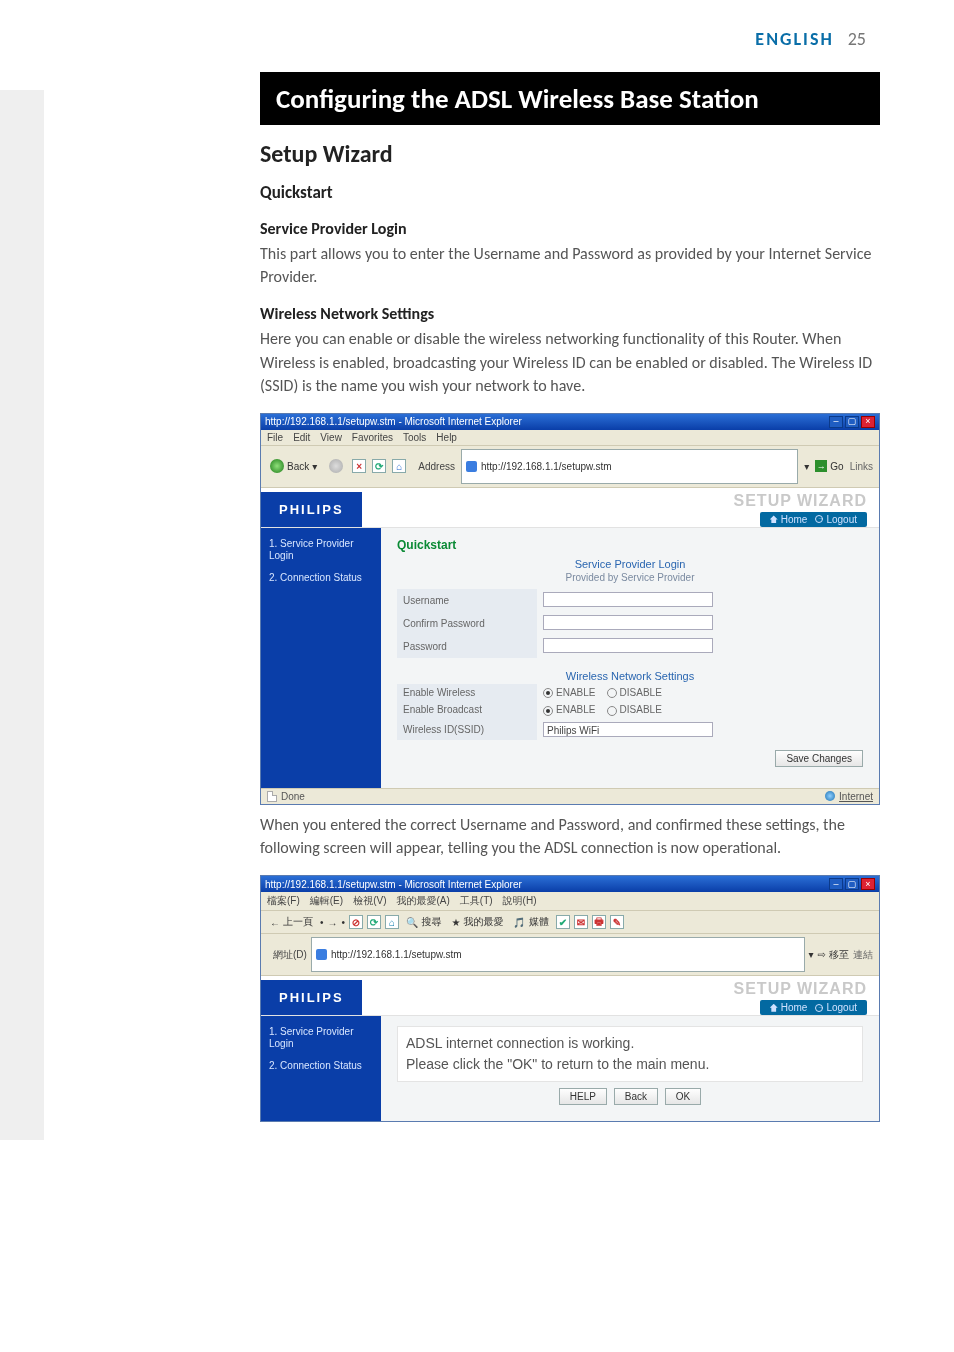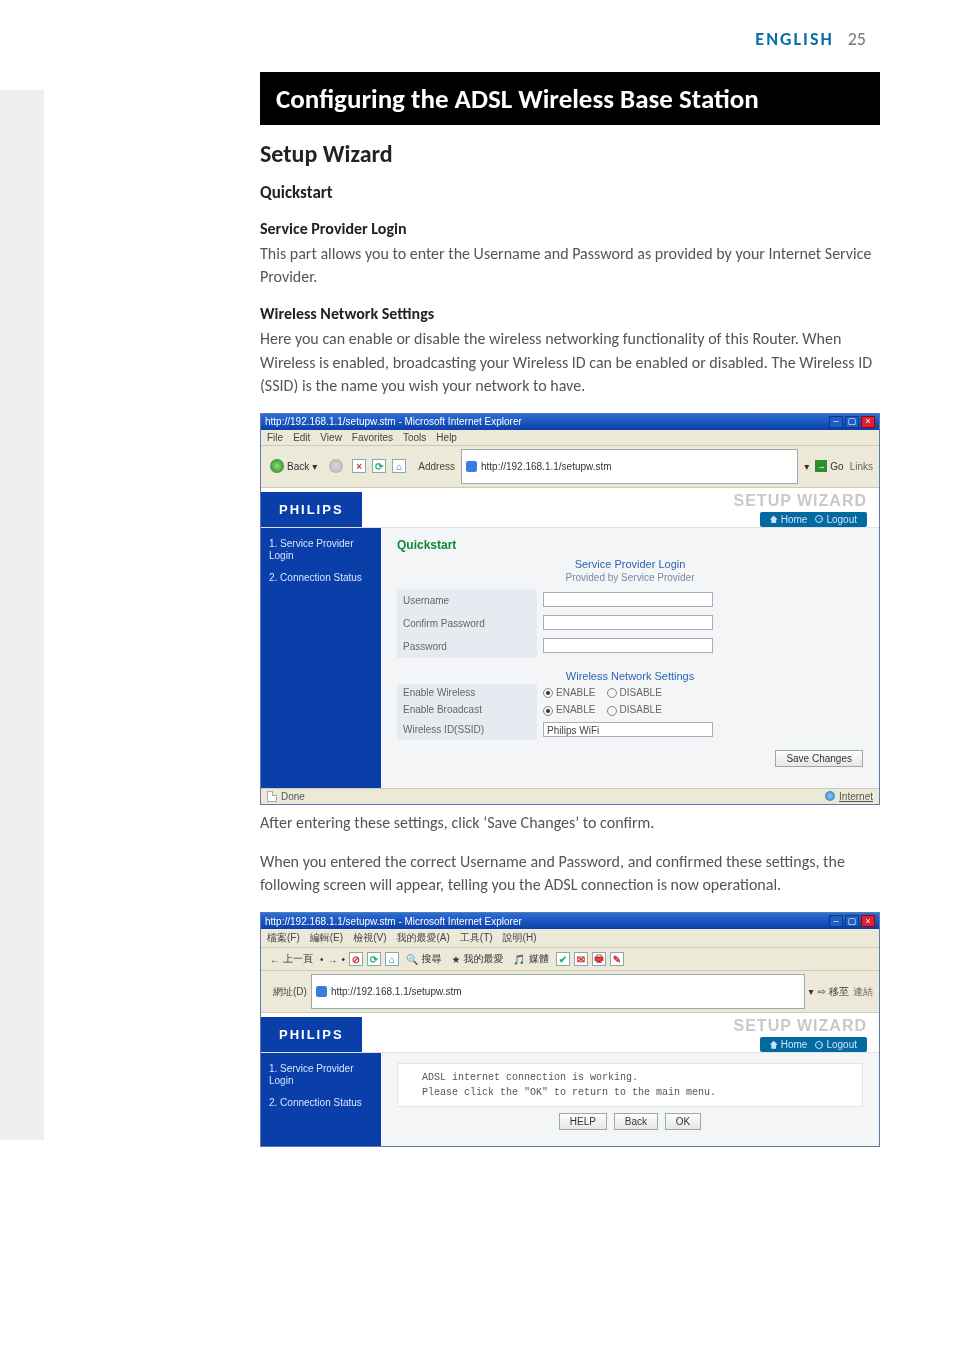--- a/index.html
+++ b/index.html
@@ -63,21 +63,21 @@
   .statusbar { background:#ece9d8; border-top:1px solid #cfcab3; display:flex; align-items:center; padding:2px 6px; font-size:10px; color:#555; }
   .statusbar .done { display:flex; align-items:center; gap:4px; }
   .statusbar .zone { margin-left:auto; display:flex; align-items:center; gap:4px;text-decoration:underline; }
   .globe { width:10px; height:10px; border-radius:50%; background: radial-gradient(#8fd0ff,#1b6fb0); display:inline-block; }
   .paper { width:10px; height:11px; background:#fff; border:1px solid #aaa; display:inline-block; position:relative; }
   .paper::after { content:""; position:absolute; right:-1px; top:-1px; width:4px; height:4px; background:#ece9d8; border-left:1px solid #aaa; border-bottom:1px solid #aaa; }
 
   
   .shot2 .toolbar { gap:4px; }
   .shot2 .mainpane { min-height:80px; }
-  .msgbox { background:#fff; border:1px solid #e4e4e4; padding:6px 24px; font-size:10px; color:#555; line-height:1.5;font-family:Liberation Mono, monospace; }
+  .msgbox { background:#fff; border:1px solid #e4e4e4; padding:6px 8px; font-size:14px; color:#555; line-height:1.5; }
   .btnrow2 { text-align:center; margin-top:6px; }
   .btnrow2 .ie-btn { margin:0 2px; }
 
   .caption { font-size:16px; color:#555; margin:6px 0 18px; }
 </style>
 </head>
 <body>
 
 <div class="page">
   <div class="left-bar"></div>
@@ -213,21 +213,20 @@
             <span class="paper"></span>
             <span>Done</span>
           </span>
         <span class="zone">
             <span class="globe"></span>
             <span>Internet</span>
           </span>
       </div>
     </div>
 
-    <div class="caption">After entering these settings, click ‘Save Changes’ to confirm.</div>
 
     <div class="p">When you entered the correct Username and Password, and confirmed these settings, the following screen will appear, telling you the ADSL connection is now operational.</div>
 
     <div class="shot shot2">
       <div class="titlebar">
         <span>http://192.168.1.1/setupw.stm - Microsoft Internet Explorer</span>
         <span class="winbtns">
           <span class="winbtn">–</span>
           <span class="winbtn">▢</span>
           <span class="winbtn close">×</span>

